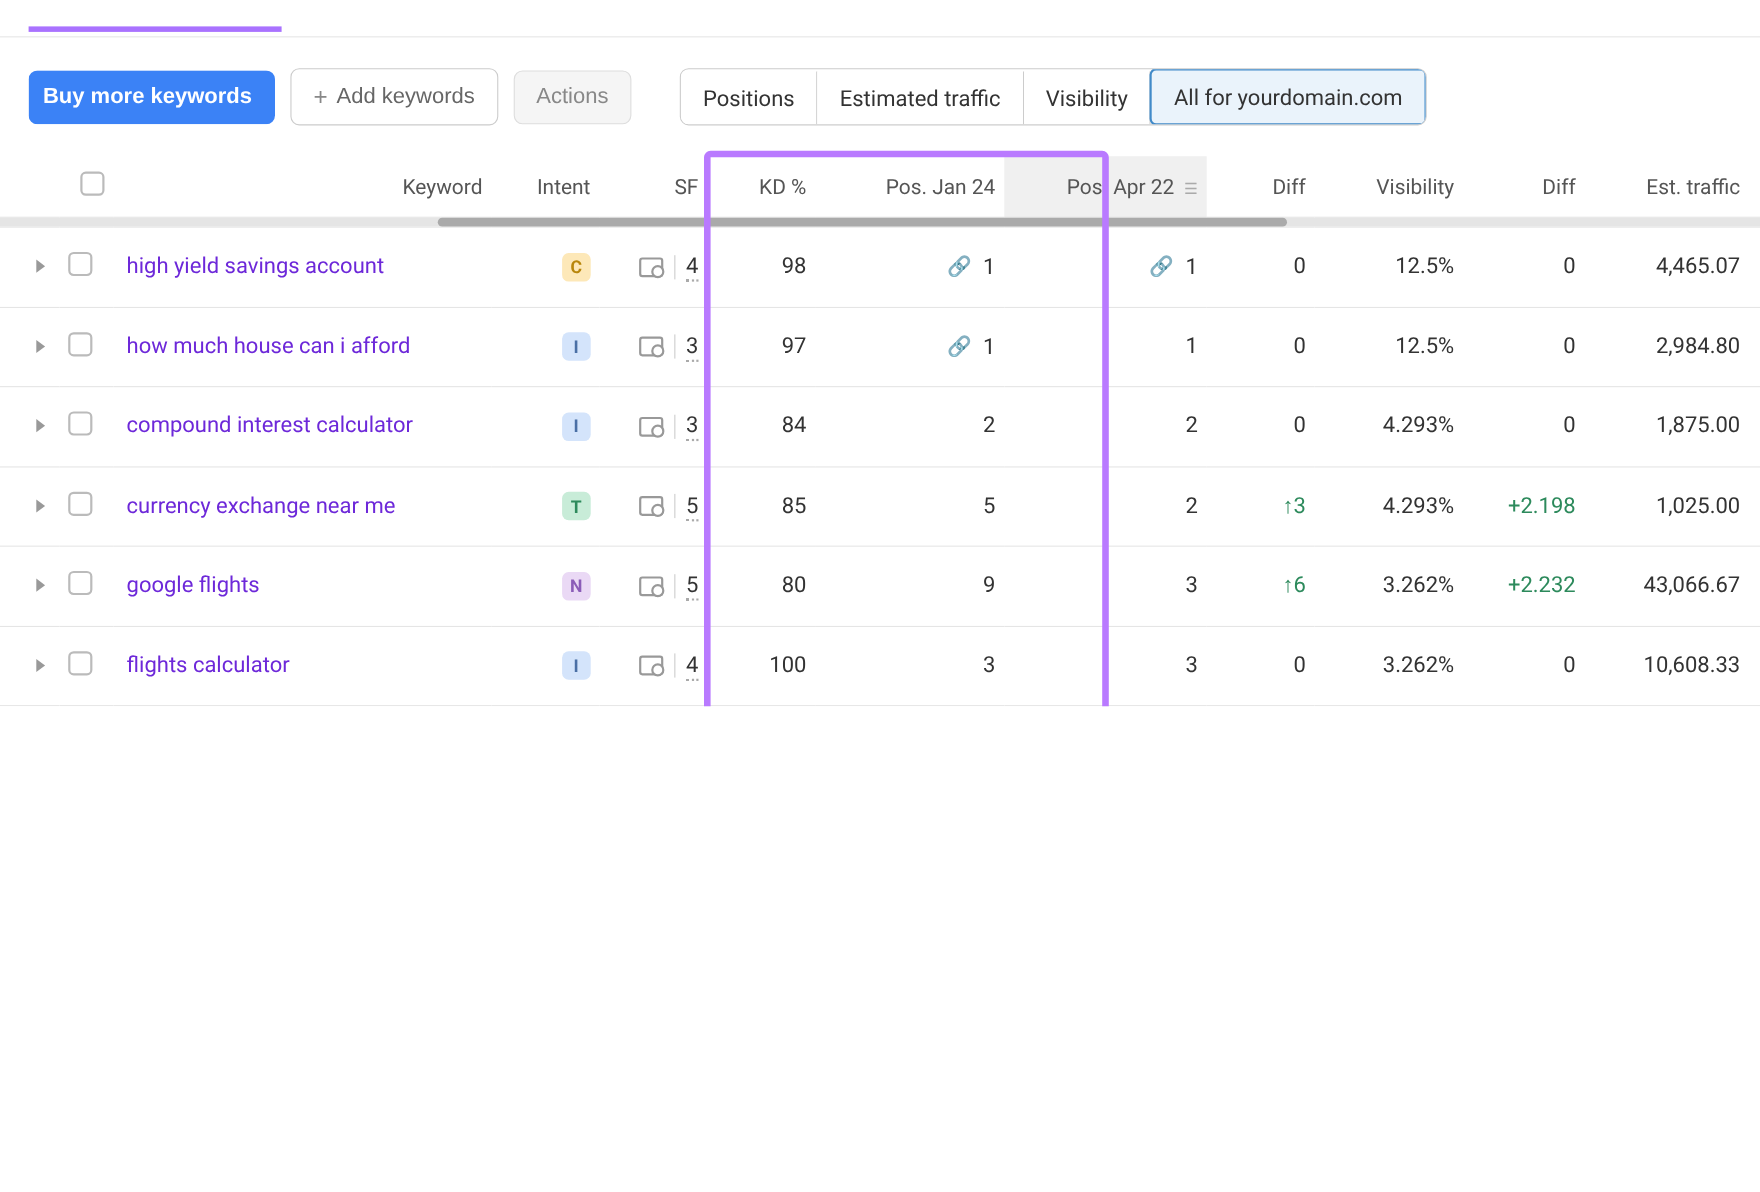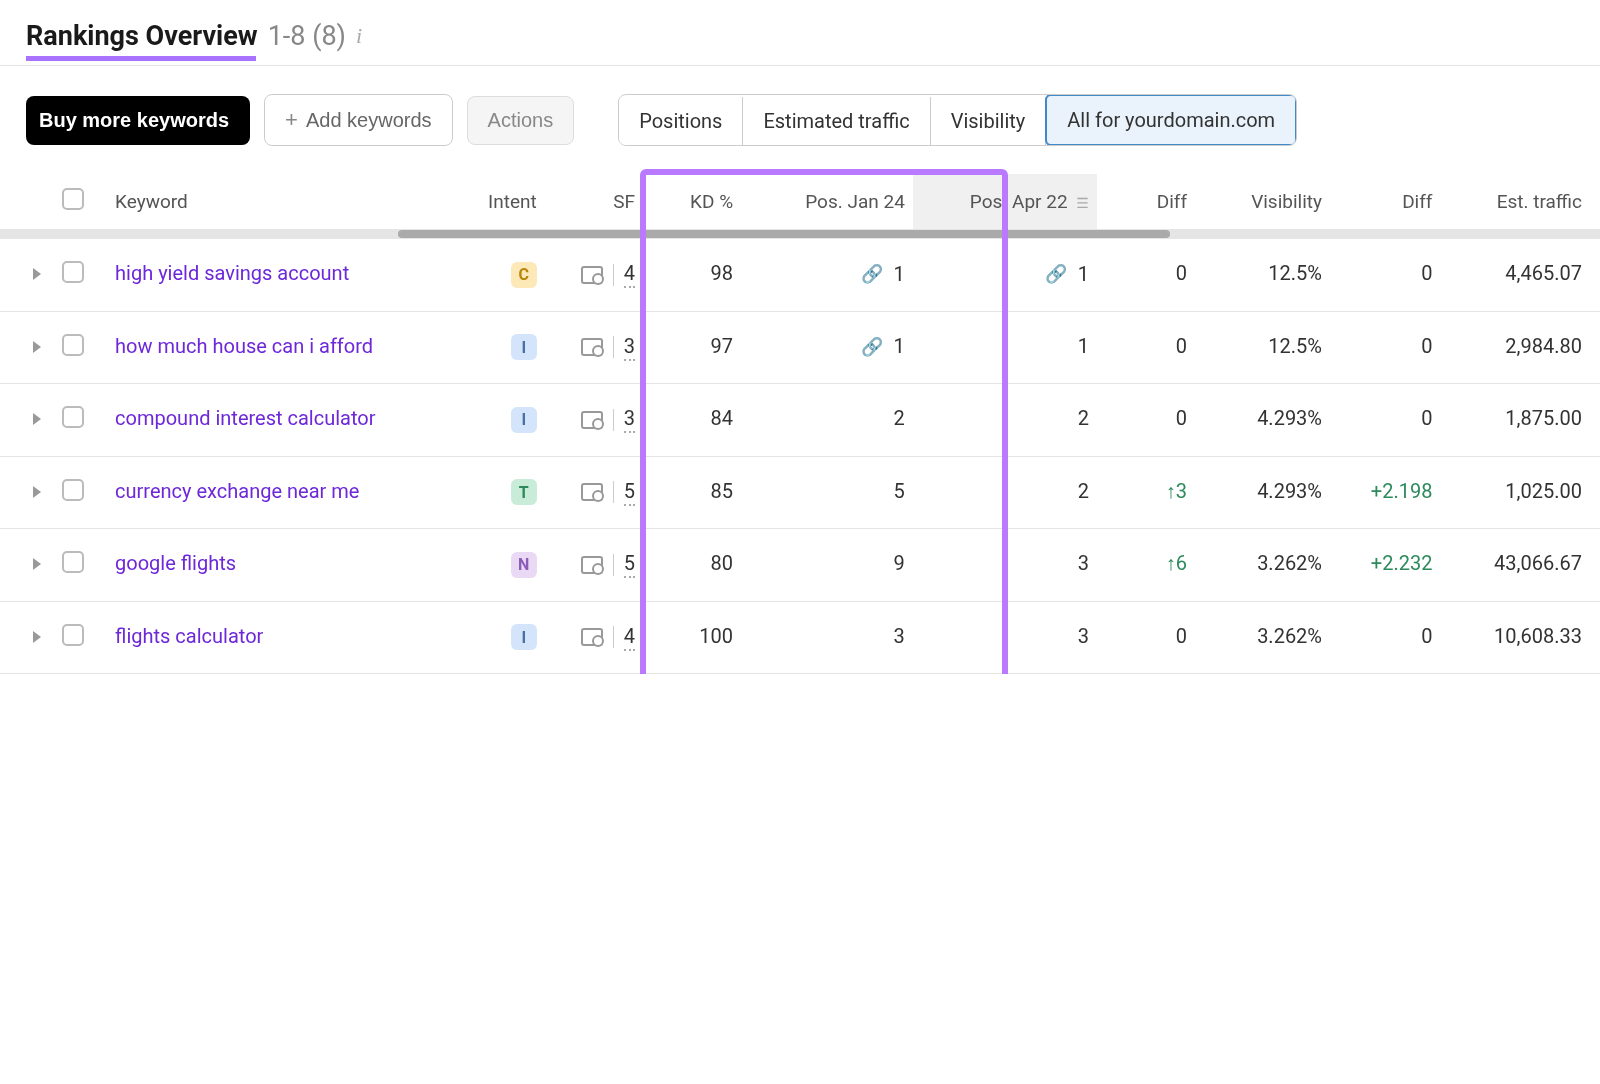--- a/index.html
+++ b/index.html
@@ -6,30 +6,30 @@
 body { font-family: -apple-system, BlinkMacSystemFont, "Segoe UI", Roboto, sans-serif; background: #fff; color: #333; font-size: 18px; padding-top: 10px; }
 .header { padding: 10px 26px 0; }
 .title-row { display: flex; align-items: center; gap: 10px; }
 .title { font-size: 27px; font-weight: 700; color: #1a1a1a; }
 .subtitle { font-size: 27px; color: #888; font-weight: 400; }
 .info-i { font-style: italic; font-family: Georgia, serif; color: #aaa; font-size: 22px; }
 .underline { height: 5px; background: #a972ff; width: 230px; margin-top: 4px; }
 .divider { height: 1px; background: #e5e5e5; margin-top: 4px; }
 .toolbar { display: flex; align-items: center; gap: 14px; padding: 28px 26px; }
 .btn { display: inline-flex; align-items: center; gap: 8px; padding: 12px 20px; border-radius: 8px; font-size: 20px; cursor: pointer; border: 1px solid transparent; }
-.btn-primary { background: #000000; color: #fff; font-weight: 600; padding-left: 12px; }
+.btn-primary { background: #3b82f6; color: #fff; font-weight: 600; padding-left: 12px; }
 .btn-secondary { background: #fff; border: 1px solid #ccc; color: #666; }
 .btn-ghost { background: #f5f5f5; border: 1px solid #ddd; color: #888; }
 .plus { font-size: 22px; color: #888; }
 .tab-group { display: inline-flex; border: 1px solid #ccc; border-radius: 8px; overflow: hidden; margin-left: 30px; align-items: flex-end; }
 .tab { padding: 12px 20px; font-size: 20px; color: #333; cursor: pointer; border-right: 1px solid #ccc; background: #fff; }
 .tab:last-child { border-right: none; }
 .tab.active { background: #eaf3fb; border: 2px solid #418ac9; margin: -1px; border-radius: 6px; }
 .table { width: 100%; border-collapse: collapse; }
-thead th { text-align: left; padding: 14px 8px; font-weight: 400; color: #555; font-size: 19px; border-bottom: 1px solid #e5e5e5; }
+thead th { text-align: right; padding: 14px 8px; font-weight: 400; color: #555; font-size: 19px; border-bottom: 1px solid #e5e5e5; }
 thead th.num { text-align: right; }
 tbody tr { border-bottom: 1px solid #e5e5e5; }
 tbody td { padding: 22px 8px; vertical-align: top; font-size: 20px; }
 tbody td.num { text-align: right; }
 .expand-col { width: 40px; text-align: center; padding-left: 28px; }
 .checkbox-col { width: 40px; padding-left: 8px; }
 .keyword-col { width: 280px; padding-left: 12px; }
 .checkbox { width: 22px; height: 22px; border: 2px solid #bbb; border-radius: 5px; display: inline-block; background: #fff; }
 .chevron { display: inline-block; width: 0; height: 0; border-top: 6px solid transparent; border-bottom: 6px solid transparent; border-left: 8px solid #999; }
 .kw-link { color: #6d28d9; text-decoration: none; }
@@ -51,25 +51,20 @@
 .scrollbar-track { height: 8px; background: #e5e5e5; position: relative; }
 .scrollbar-thumb { position: absolute; height: 8px; background: #aaa; border-radius: 4px; }
 .sort-icon { display: inline-block; margin-left: 4px; color: #aaa; font-size: 14px; }
 .table-wrap { position: relative; }
 th.sorted { background: #f0f0f0; }
 </style>
 </head>
 <body>
 
 <div class="header">
-  <div class="title-row">
-    <span class="title">Rankings Overview</span>
-    <span class="subtitle">1-8 (8)</span>
-    <span class="info-i">i</span>
-  </div>
   <div class="underline"></div>
 </div>
 <div class="divider"></div>
 
 <div class="toolbar">
   <button class="btn btn-primary">Buy more keywords</button>
   <button class="btn btn-secondary">
     <span class="plus">+</span>
     <span>Add keywords</span>
   </button>

